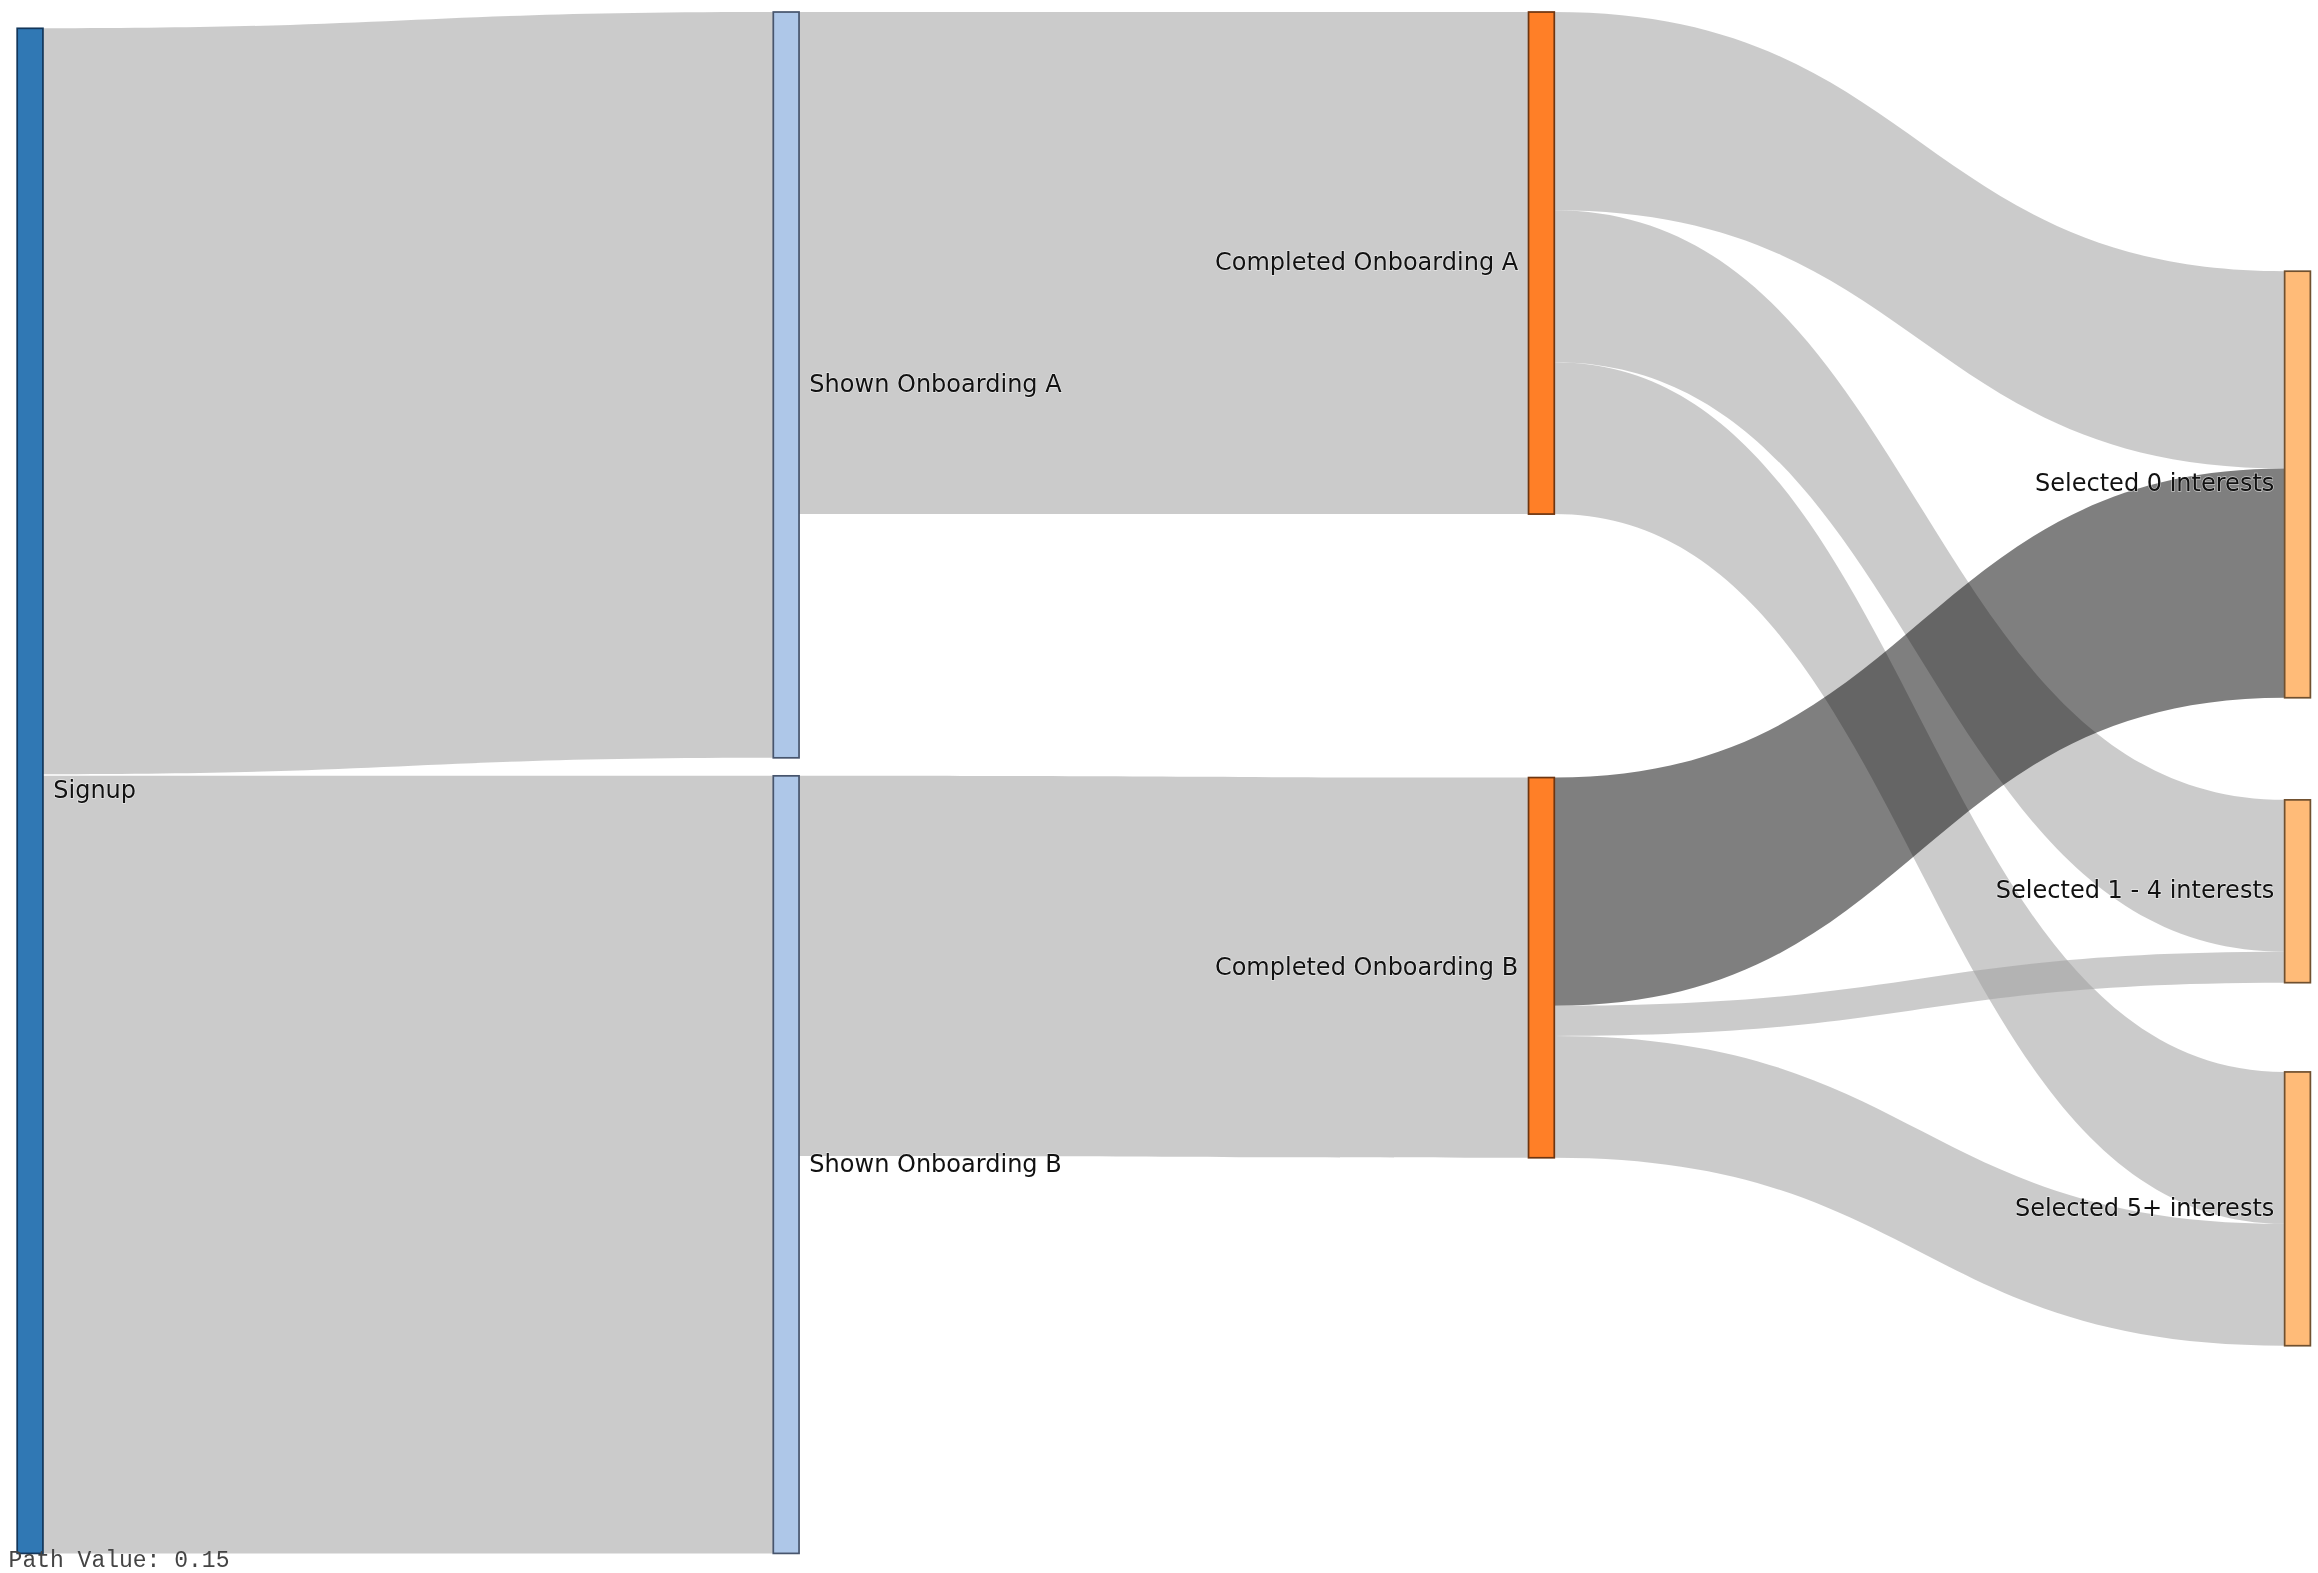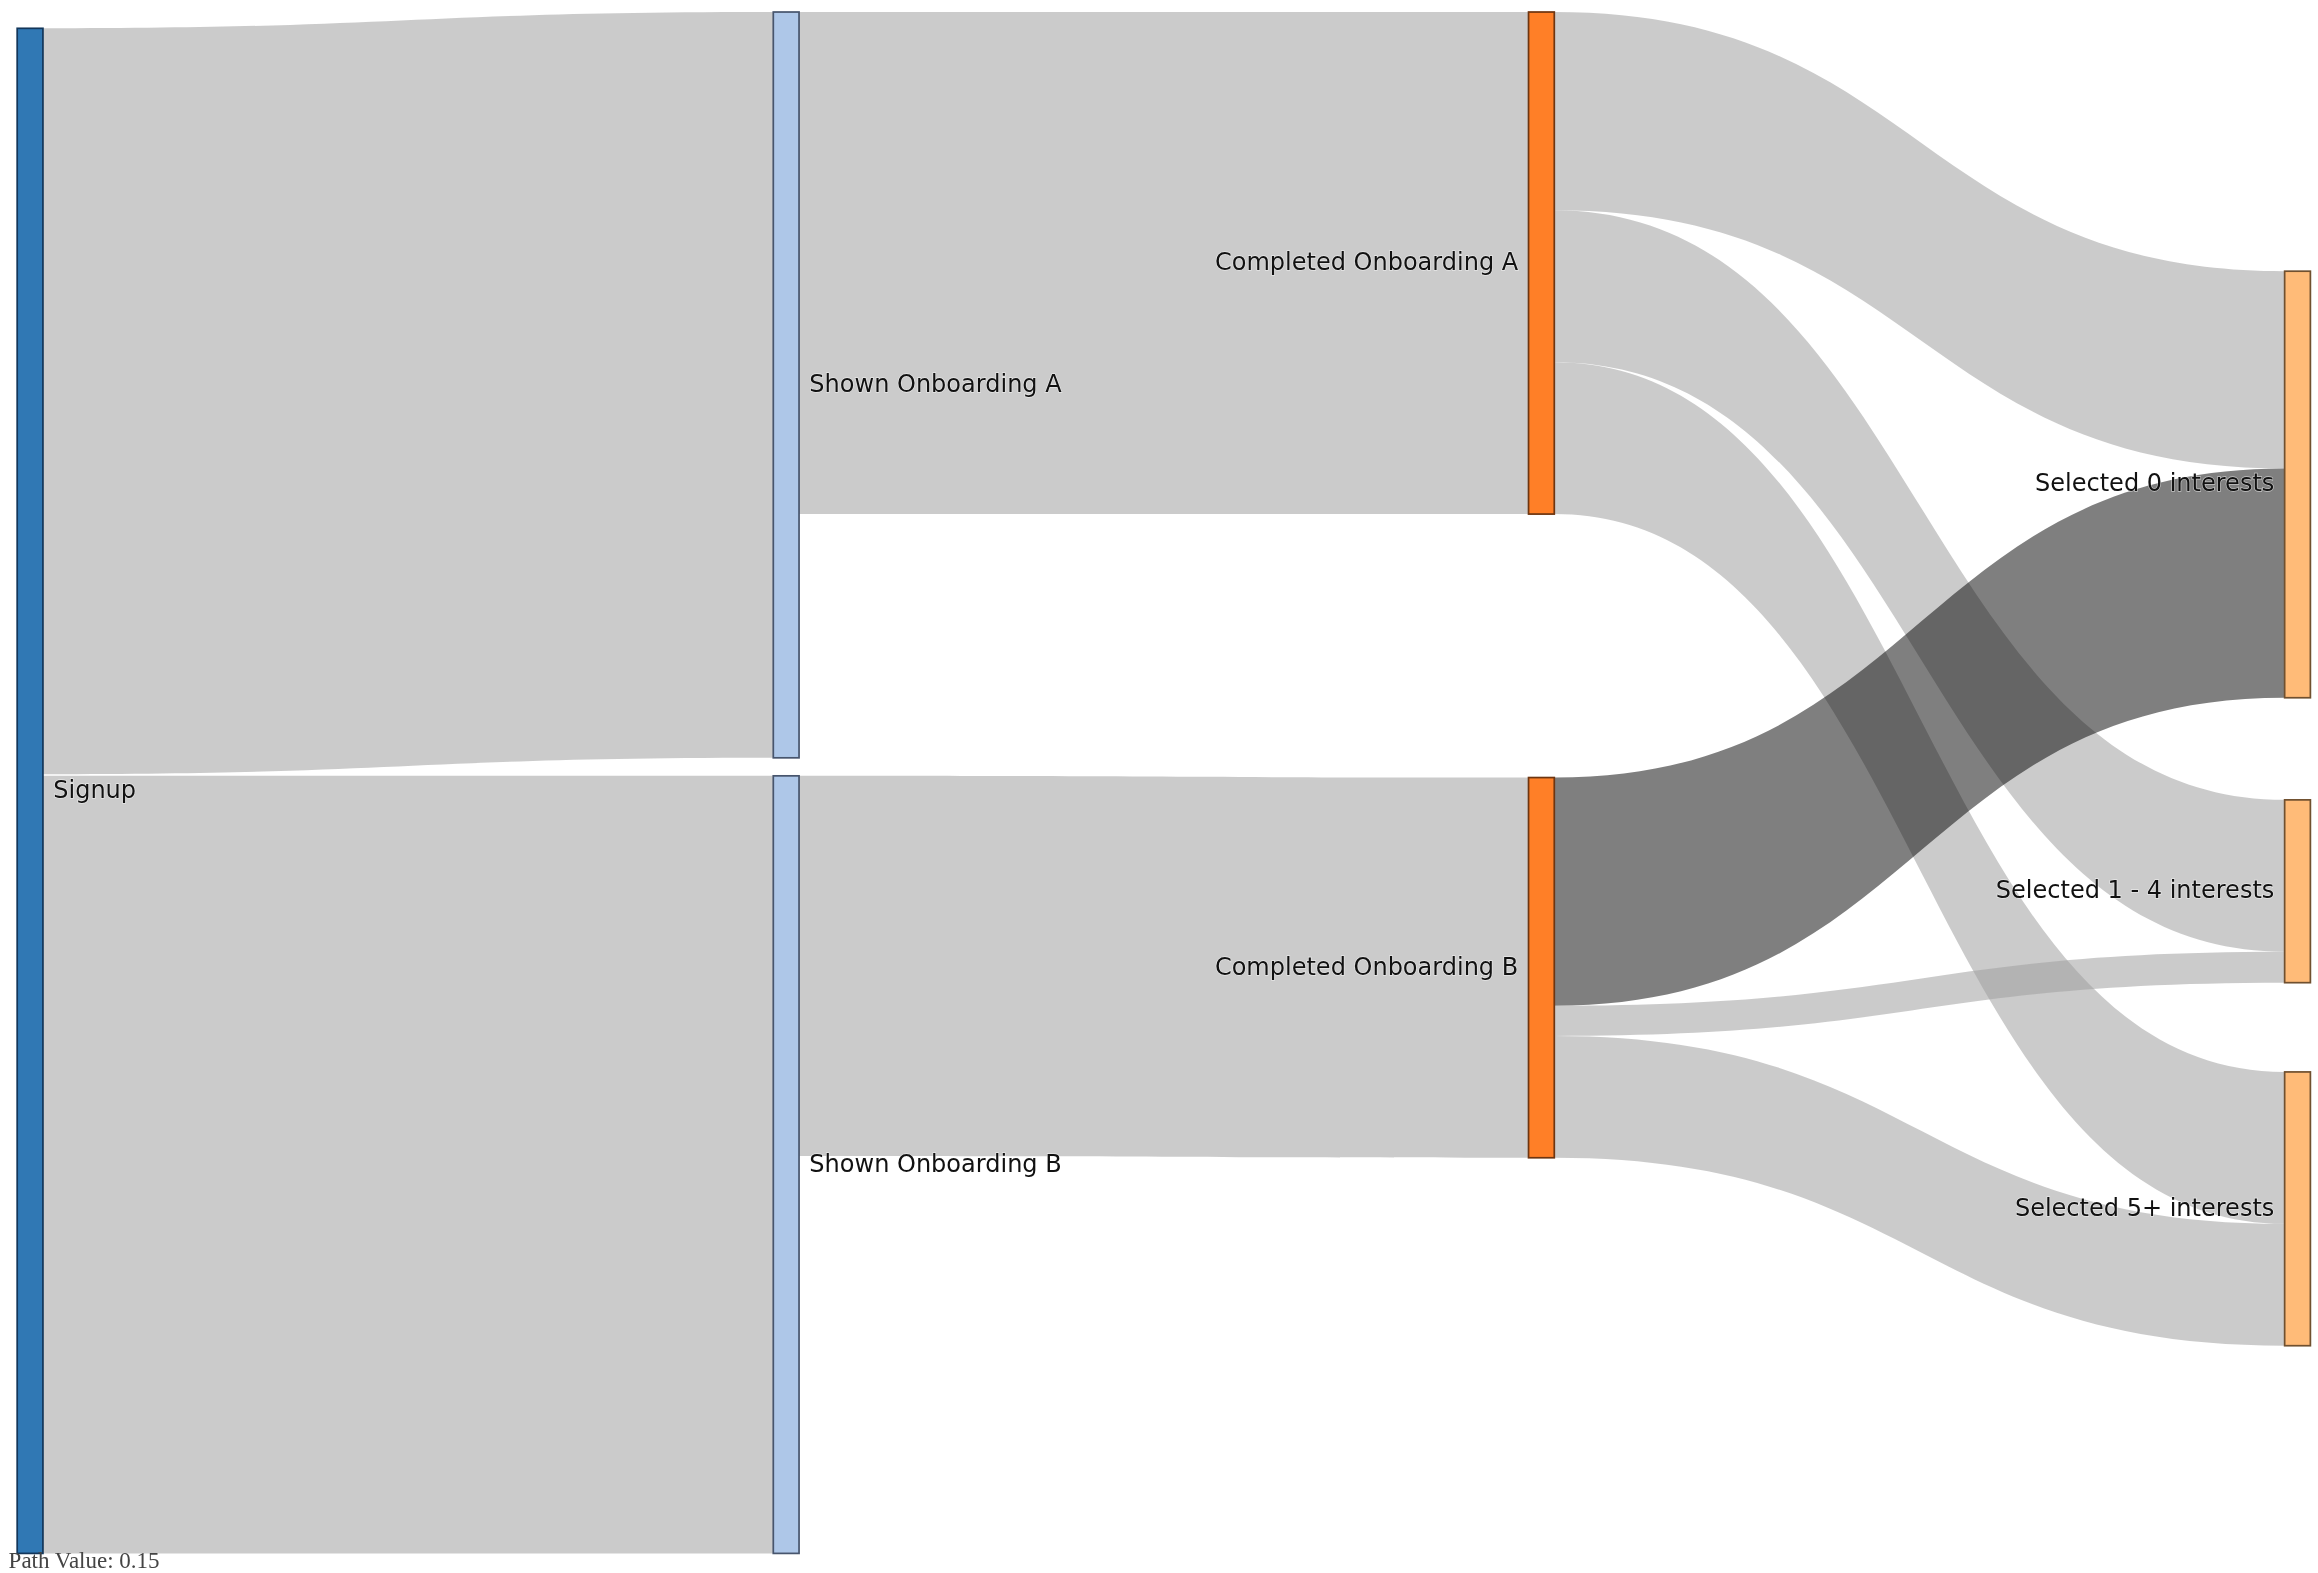--- a/index.html
+++ b/index.html
@@ -1,19 +1,19 @@
 <!DOCTYPE html>
 <html style="font-size:13.7px"><head>
 <meta charset="utf-8">
 <style>
   html, body { margin: 0; padding: 0; background: #ffffff; }
   body { width: 2319px; height: 1574px; position: relative; overflow: hidden; font-family: "Liberation Sans", "DejaVu Sans", sans-serif; }
   #chart { position: absolute; left: 0; top: 0; width: 2319px; height: 1574px; }
   .node-label { font-family: "DejaVu Sans", "Liberation Sans", sans-serif; font-size: 28px; fill: #111111; paint-order: stroke; stroke: rgba(255,255,255,0.55); stroke-width: 1.5px; }
-  .footer { position: absolute; left: 8.6px; top: 1548px; font-family: Liberation Serif, serif; font-size: 23px; color: #444444; }
+  .footer { position: absolute; left: 8.6px; top: 1548px; font-family: Liberation Mono, monospace; font-size: 23px; color: #444444; }
 </style>
 </head>
 <body>
 
 <svg id="chart" width="2319" height="1574" viewBox="0 0 2702 1834" xmlns="http://www.w3.org/2000/svg">
   <g id="links">
       <path d="M50,33 C475.5,33 475.5,14 901,14 L901,883 C475.5,883 475.5,902 50,902 Z" fill="#a0a0a0" fill-opacity="0.55"></path>
       <path d="M50,904 C475.5,904 475.5,904 901,904 L901,1810 C475.5,1810 475.5,1810 50,1810 Z" fill="#a0a0a0" fill-opacity="0.55"></path>
       <path d="M931,14 C1356,14 1356,14 1781,14 L1781,599 C1356,599 1356,599 931,599 Z" fill="#a0a0a0" fill-opacity="0.55"></path>
       <path d="M931,904 C1356,904 1356,906 1781,906 L1781,1349 C1356,1349 1356,1347 931,1347 Z" fill="#a0a0a0" fill-opacity="0.55"></path>

